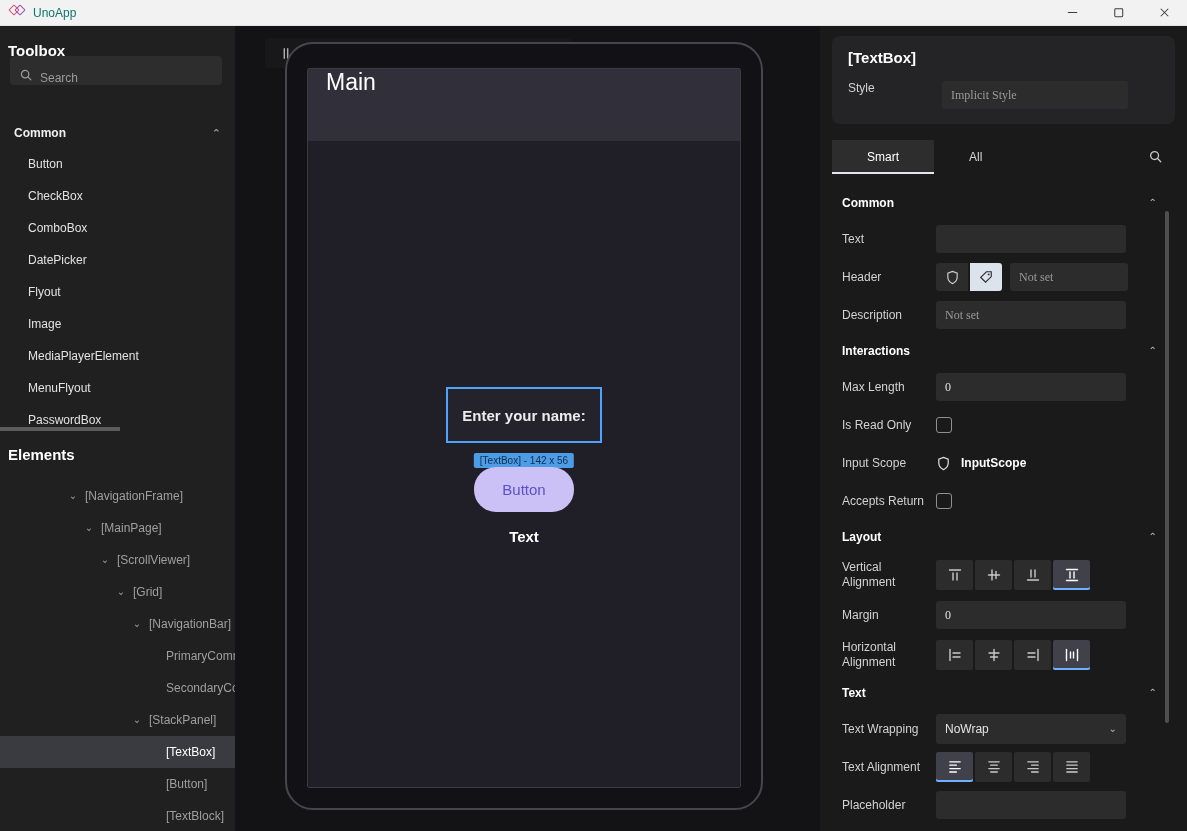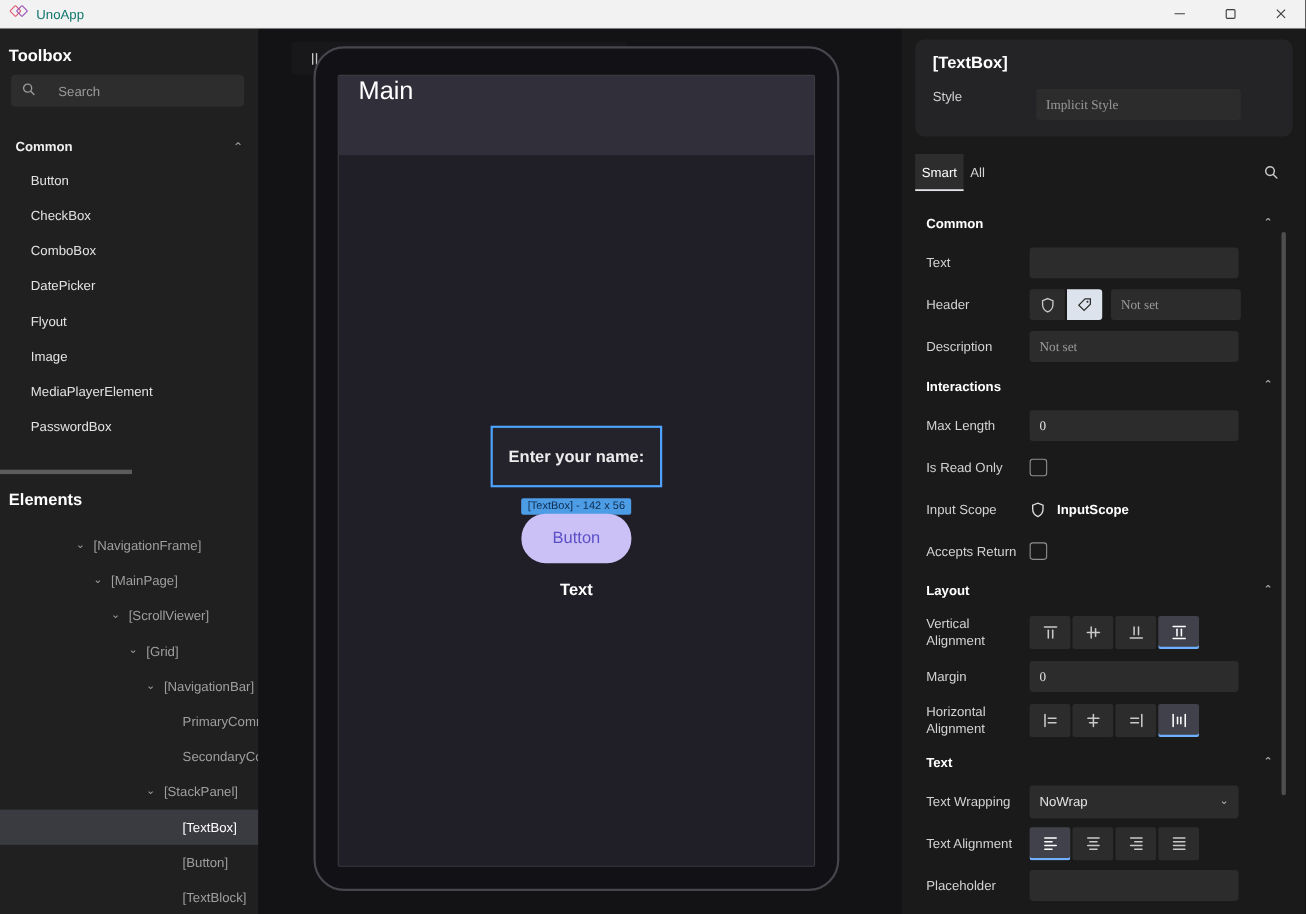--- a/index.html
+++ b/index.html
@@ -14,22 +14,22 @@
   .logo i{position:absolute;width:8px;height:8px;border:1.5px solid #e0566e;transform:rotate(45deg);border-radius:1px}
   .logo i.l2{left:6px;border-color:#9a4fb5}
   .app-name{color:#0f766e;font-size:12px}
   .win-controls{margin-left:auto;display:flex;height:100%}
   .win-btn{width:46px;height:100%;display:flex;align-items:center;justify-content:center}
   .win-btn svg{stroke:#3f3f3f;stroke-width:1.1;fill:none}
 
   
   .sidebar{position:absolute;left:0;top:26px;width:235px;bottom:0;background:#202020;overflow:hidden}
   .tb-title{position:absolute;left:8px;top:16px;font-size:15px;font-weight:bold;color:#fff}
-  .searchbox{position:absolute;left:10px;top:42px;width:212px;height:29px;background:#2d2d2d;border-radius:4px;
-             display:flex;align-items:center;padding:0 9px;gap:20px}
+  .searchbox{position:absolute;left:10px;top:30px;width:212px;height:29px;background:#2d2d2d;border-radius:4px;
+             display:flex;align-items:flex-end;padding:0 9px;gap:7px}
   .searchbox input{background:transparent;border:none;outline:none;color:#cfcfcf;font-family:inherit;font-size:12px;width:150px}
   .searchbox input::placeholder{color:#9b9b9b}
   .common-row{position:absolute;left:0;top:92px;width:235px;height:30px;display:flex;align-items:center;
               padding:0 14px;font-weight:bold;color:#f0f0f0}
   .common-row .chev{margin-left:auto}
   .chev{font-family:"DejaVu Sans",sans-serif;color:#9d9d9d;font-size:11px;line-height:1}
   .tb-list{position:absolute;left:0;top:122px;width:235px}
   .tb-item{height:32px;display:flex;align-items:center;padding-left:28px;color:#e2e2e2;white-space:nowrap}
   .h-scroll{position:absolute;left:0;top:401px;width:120px;height:4px;background:#5c5c5c}
   .el-title{position:absolute;left:8px;top:420px;font-size:15px;font-weight:bold;color:#fff}
@@ -67,21 +67,21 @@
   .props{position:absolute;left:820px;top:26px;right:0;bottom:0;background:#1a1a1a;overflow:hidden}
   .card{margin:10px 12px 0;background:#242426;border-radius:8px;padding:13px 16px 15px}
   .card-title{font-size:15px;font-weight:bold;color:#fff;margin-bottom:15px}
   .style-row{display:flex;}
   .style-row .plabel{width:94px}
   .pinput{height:28px;background:#2c2c2c;border:none;outline:none;border-radius:3px;color:#e3e3e3;
           padding:0 9px;font-size:12px;font-family:Liberation Serif, serif}
   .pinput.dim{color:#9a9a9a}
   .w190{width:190px}.w118{width:118px}.w186{width:186px}
   .tabs{position:relative;display:flex;align-items:center;margin:16px 0 0 12px;height:34px}
-  .tab{padding:0 6px;height:34px;display:flex;align-items:center;color:#d5d5d5}
+  .tab{padding:0 35px;height:34px;display:flex;align-items:center;color:#d5d5d5}
   .tab.active{background:#2d2d2d;color:#fff;box-shadow:inset 0 -2px 0 #e4e6ea}
   .tabs-search{position:absolute;right:24px;top:9px}
   .sections{margin-top:12px}
   .sec-head{display:flex;align-items:center;height:34px;padding:0 30px 0 22px;font-weight:bold;color:#fff}
   .sec-head .chev{margin-left:auto;font-size:10px;color:#aaa}
   .prow{display:flex;align-items:center;height:38px;padding:0 30px 0 22px}
   .prow.tall{height:42px}
   .plabel{width:94px;color:#d2d2d2;line-height:1.25;flex:0 0 auto}
   .pctrl{display:flex;align-items:center}
   .minibtn{width:32px;height:28px;background:#2c2c2c;display:flex;align-items:center;justify-content:center;
@@ -157,20 +157,21 @@
     </div>
 
     <div class="tb-list">
       <div class="tb-item">Button</div>
       <div class="tb-item">CheckBox</div>
       <div class="tb-item">ComboBox</div>
       <div class="tb-item">DatePicker</div>
       <div class="tb-item">Flyout</div>
       <div class="tb-item">Image</div>
       <div class="tb-item">MediaPlayerElement</div>
+      <div class="tb-item">MenuFlyout</div>
       <div class="tb-item">PasswordBox</div>
     </div>
 
     <div class="h-scroll"></div>
 
     <div class="el-title">Elements</div>
 
     <div class="tree">
       <div class="tree-row" style="padding-left:66px">
         <span class="chev">⌄</span>

